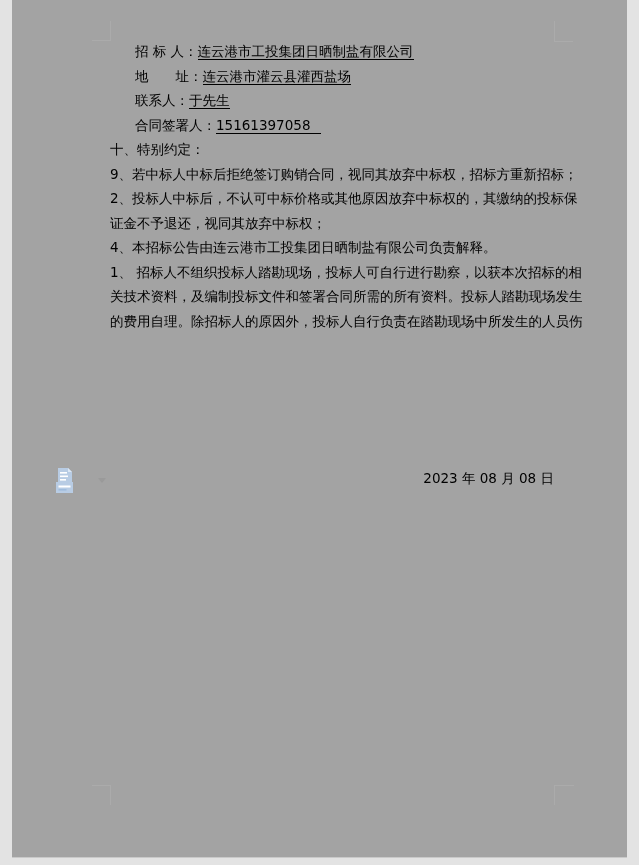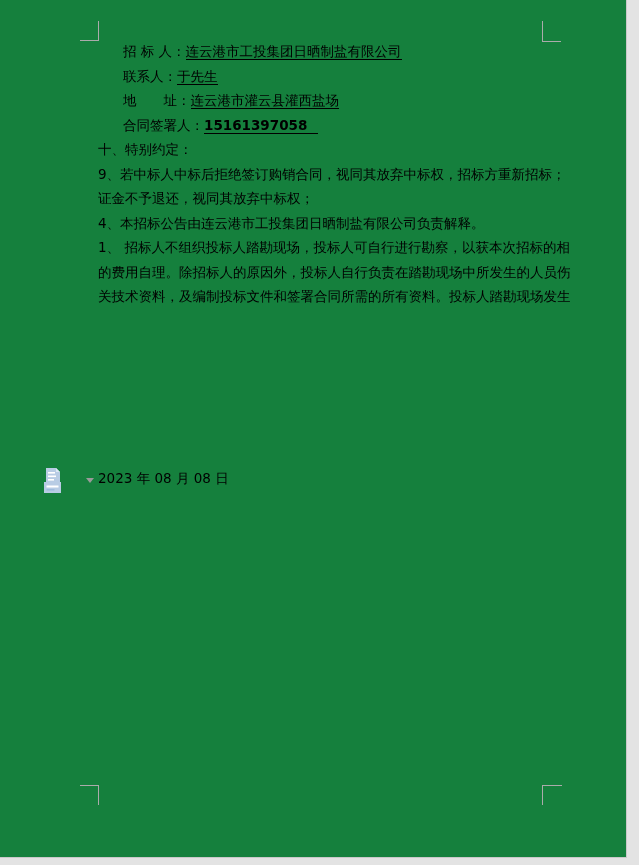--- a/index.html
+++ b/index.html
@@ -5,23 +5,23 @@
   html,body{margin:0;padding:0;}
   .screen{
     position:relative;
     width:639px;height:865px;
     background:#e3e3e3;
     overflow:hidden;
     font-family:"DejaVu Sans",sans-serif;
     color:#000;
   }
   .page{
-    position:absolute;left:0;top:0;
+    position:absolute;left:12px;top:0;
     width:626px;height:857px;
-    background:#15803d;
+    background:#a3a3a3;
     border-right:1px solid #c9c9c9;
     border-bottom:1px solid #c9c9c9;
   }
   .gutter-right{
     position:absolute;left:627px;top:0;
     width:12px;height:865px;background:#e3e3e3;
   }
   .gutter-bottom{
     position:absolute;left:0;top:858px;
     width:639px;height:7px;background:#e3e3e3;
@@ -33,26 +33,26 @@
   .crop.bl{left:80px;top:785px;width:18px;height:19px;border-right:1px solid #ababab;border-top:1px solid #ababab;}
   .crop.br{left:542px;top:785px;width:19px;height:19px;border-left:1px solid #ababab;border-top:1px solid #ababab;}
 
   .text-flow{
     position:absolute;left:98px;top:39px;width:446px;
     font-size:13.5px;line-height:24.5px;
   }
   .doc-line{white-space:nowrap;height:24.5px;}
   .contact-line{padding-left:25px;}
   .contact-line .value{border-bottom:1px solid #000;}
-  .contact-line.phone .value{padding-right:11px;font-weight:bold;}
+  .contact-line.phone .value{padding-right:11px;}
   .section-title{font-weight:normal;}
 
   .date-line{
     position:absolute;left:98px;top:466px;width:444px;
-    font-size:13.5px;line-height:24.5px;
+    font-size:13.5px;line-height:24.5px;text-align:right;
     white-space:nowrap;
   }
 
   .paste-button{
     position:absolute;left:43px;top:464px;
     width:60px;height:32px;
     display:flex;align-items:center;
     cursor:pointer;
   }
   .paste-icon{display:inline-block;width:21px;height:27px;}
@@ -71,32 +71,33 @@
   <div class="page">
 
     <div class="crop tl"></div>
     <div class="crop tr"></div>
     <div class="crop bl"></div>
     <div class="crop br"></div>
 
     <div class="text-flow">
       <div id="contact-block">
           <div class="doc-line contact-line"><span class="label">招 标 人：</span><span class="value">连云港市工投集团日晒制盐有限公司</span></div>
+          <div class="doc-line contact-line"><span class="label">地　　址：</span><span class="value">连云港市灌云县灌西盐场</span></div>
           <div class="doc-line contact-line"><span class="label">联系人：</span><span class="value">于先生</span></div>
-          <div class="doc-line contact-line"><span class="label">地　　址：</span><span class="value">连云港市灌云县灌西盐场</span></div>
           <div class="doc-line contact-line phone"><span class="label">合同签署人：</span><span class="value">15161397058</span></div>
         </div>
       <div class="doc-line section-title">十、特别约定：</div>
       <div id="clause-lines">
           <div class="doc-line">9、若中标人中标后拒绝签订购销合同，视同其放弃中标权，招标方重新招标；</div>
+          <div class="doc-line">2、投标人中标后，不认可中标价格或其他原因放弃中标权的，其缴纳的投标保</div>
           <div class="doc-line">证金不予退还，视同其放弃中标权；</div>
           <div class="doc-line">4、本招标公告由连云港市工投集团日晒制盐有限公司负责解释。</div>
           <div class="doc-line">1、 招标人不组织投标人踏勘现场，投标人可自行进行勘察，以获本次招标的相</div>
+          <div class="doc-line">关技术资料，及编制投标文件和签署合同所需的所有资料。投标人踏勘现场发生</div>
           <div class="doc-line">的费用自理。除招标人的原因外，投标人自行负责在踏勘现场中所发生的人员伤</div>
-          <div class="doc-line">关技术资料，及编制投标文件和签署合同所需的所有资料。投标人踏勘现场发生</div>
         </div>
     </div>
 
     <div class="date-line">
       <span>2023 年 08 月 08 日</span>
     </div>
 
     <div class="paste-button">
       <svg class="paste-icon" viewBox="0 0 21 27" xmlns="http://www.w3.org/2000/svg">
         <path d="M3 1 L13 1 L17 5 L17 16 L3 16 Z" fill="#b8cce4"></path>

